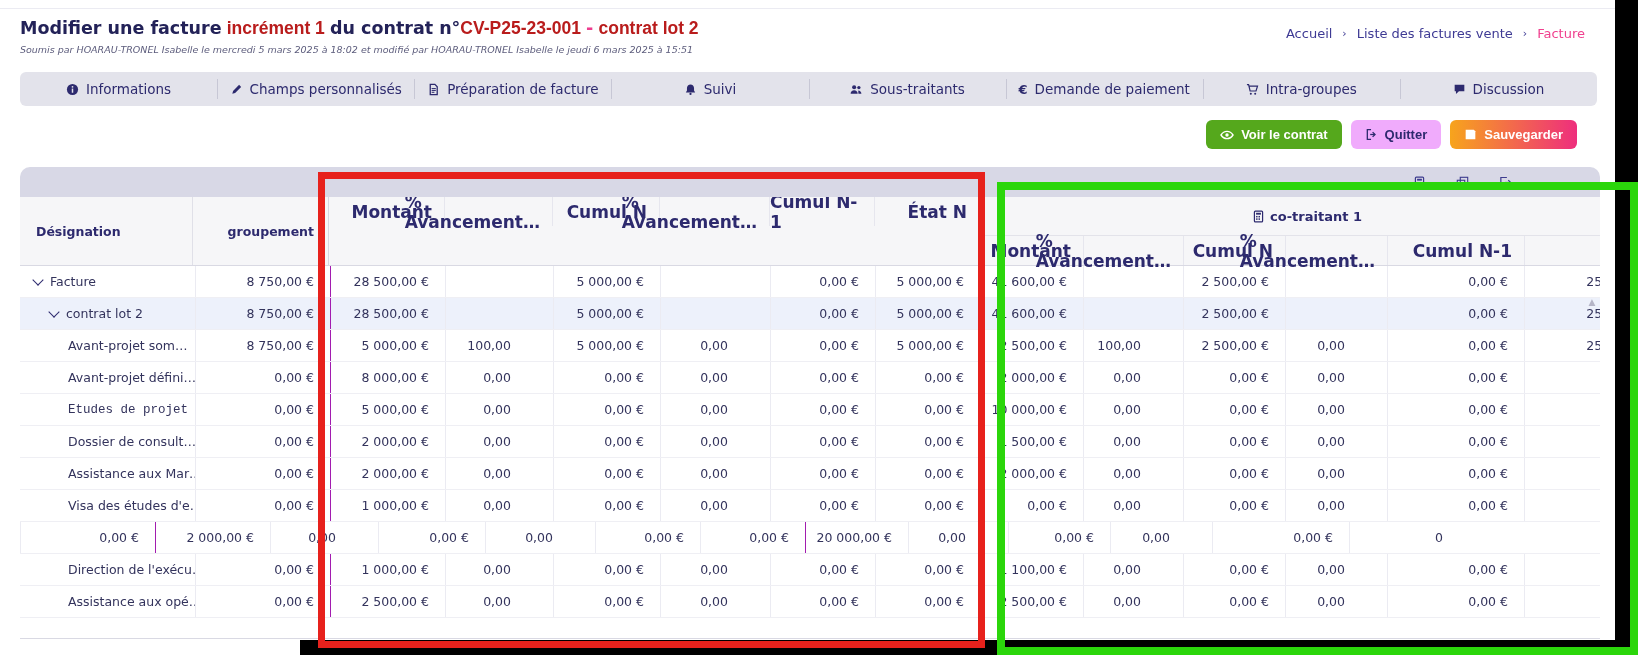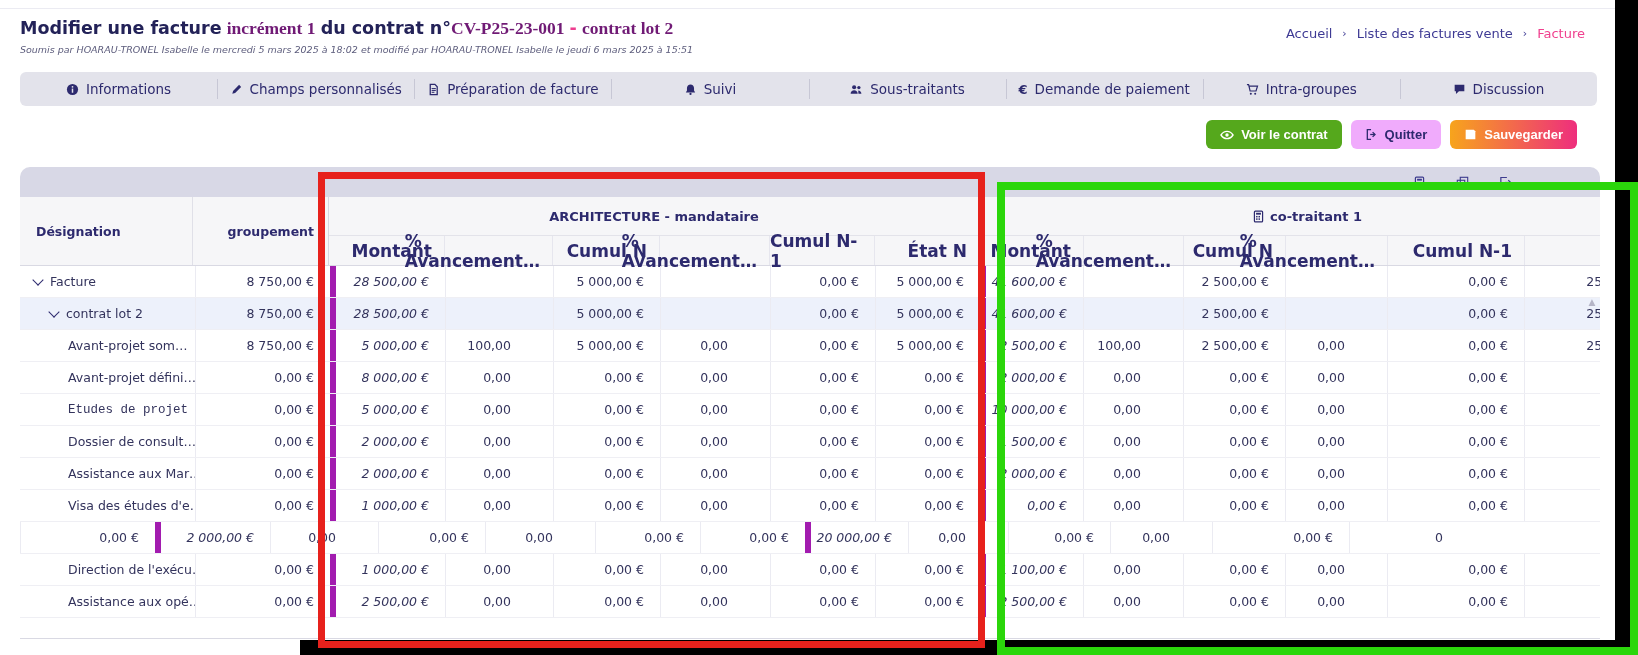--- a/index.html
+++ b/index.html
@@ -3,21 +3,21 @@
 <meta charset="utf-8">
 <style>
   html,body{margin:0;padding:0;width:1638px;height:655px;overflow:hidden;background:#000;
     font-family:"DejaVu Sans",sans-serif;}
   .page{position:absolute;left:0;top:0;width:1615px;height:655px;background:#fff;z-index:1;}
   .page-topline{position:absolute;left:0;top:8px;width:1615px;height:1px;background:#ebebf2;}
 
   
   .title-wrap{position:absolute;left:20px;top:18px;white-space:nowrap;}
   .title-main{font-size:17.5px;font-weight:bold;color:#232258;}
-  .title-accent-serif{font-family:Liberation Serif, serif;font-weight:bold;color:#701a75;font-size:17.5px;}
+  .title-accent-serif{font-family:Liberation Sans, sans-serif;font-weight:bold;color:#b91c1c;font-size:17.5px;}
   .title-dash{color:#ee3d8f;font-weight:bold;font-size:17.5px;}
   .subtitle{position:absolute;left:20px;top:44px;font-size:9.5px;font-style:italic;color:#5c5c7c;}
 
   .breadcrumb{position:absolute;top:26px;right:30px;font-size:13px;display:flex;gap:10px;align-items:center;}
   .crumb{color:#3e3a94;cursor:pointer;}
   .crumb.active{color:#f0418f;}
   .crumb-sep{color:#3e3a94;font-size:11px;}
 
   
   .tabs{position:absolute;left:20px;top:72px;width:1577px;height:34px;background:#e3e3eb;border-radius:6px;
@@ -55,21 +55,21 @@
   .hcol{display:flex;align-items:center;justify-content:flex-end;padding-right:12px;
     font-weight:bold;font-size:17px;color:#2d2a6e;border-left:1px solid #e6e6ee;box-sizing:border-box;}
   .hcol:first-child{border-left:none;}
 
   .gbody{background:#fff;}
   .grow{display:flex;height:31px;border-bottom:1px solid #efeff4;font-size:12.5px;color:#33335c;}
   .grow.hl{background:#edf1fb;}
   .c{display:flex;align-items:center;justify-content:flex-end;padding-right:16px;box-sizing:border-box;
     border-left:1px solid #ebebf2;cursor:cell;white-space:nowrap;overflow:hidden;}
   .c.pct{padding-right:42px;}
-  .c.gstart{border-left:6px solid #a21caf;font-style:italic;}
+  .c.gstart{border-left:1px solid #a21caf;}
   .c.des{justify-content:flex-start;padding-right:4px;border-left:none;cursor:pointer;gap:8px;}
   .chev{width:7px;height:7px;border-right:1.7px solid #2d2a6e;border-bottom:1.7px solid #2d2a6e;
     transform:rotate(45deg);margin-top:-4px;flex:0 0 auto;cursor:pointer;}
   .grid-footline{height:20px;border-bottom:1px solid #d9d9e3;background:#fff;}
   .vscroll{position:absolute;right:2px;top:100px;width:12px;height:24px;display:flex;justify-content:center;
     color:#b4b4c6;font-size:9px;cursor:pointer;z-index:5;}
 
   
   .black-right{position:absolute;left:1615px;top:0;width:23px;height:655px;background:#000;z-index:40;}
   .black-bottom{position:absolute;left:300px;top:640px;width:1338px;height:15px;background:#000;z-index:40;}
@@ -236,23 +236,20 @@
             <line x1="12.2" y1="7" x2="6.2" y2="7" stroke="currentColor" stroke-width="1.3"></line>
           </svg>
         </span>
       </div>
     <div class="grid-clip">
       <div class="grid-inner">
         <div class="ghead" id="ghead">
           <div class="hleft des" style="width:175px">Désignation</div>
           <div class="hleft grp" style="width:135px">groupement</div>
         <div class="hgroup" style="width: 650px;">
-              <div class="hgroup-title">
-                <span>ARCHITECTURE - mandataire</span>
-              </div>
               <div class="hgroup-cols">
                 <div class="hcol" style="width: 115px;">Montant</div>
                 <div class="hcol" style="width: 108px;">% Avancement…</div>
                 <div class="hcol" style="width: 107px;">Cumul N</div>
                 <div class="hcol" style="width: 110px;">% Avancement…</div>
                 <div class="hcol" style="width: 105px;">Cumul N-1</div>
                 <div class="hcol" style="width: 105px;">État N</div>
               </div>
             </div>
             <div class="hgroup" style="width: 654px;">

